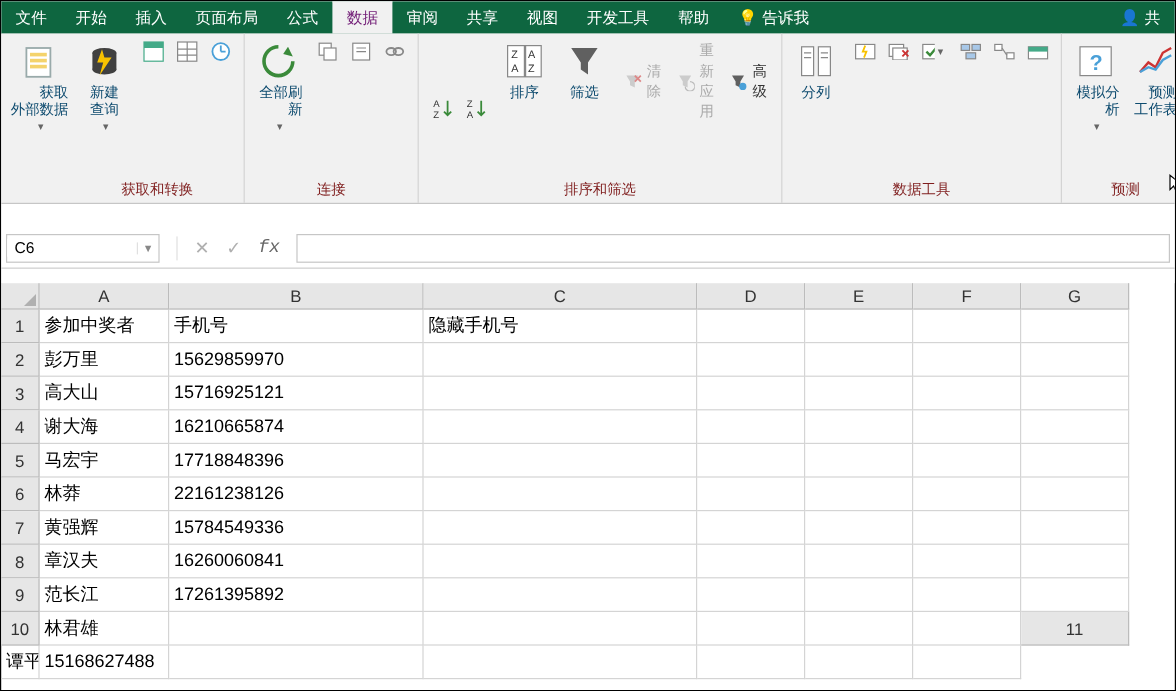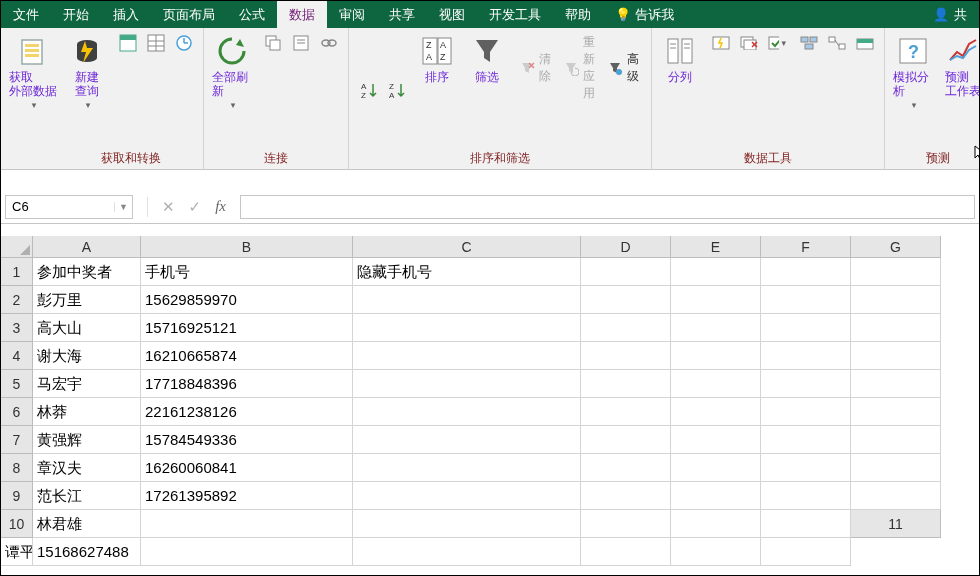--- a/index.html
+++ b/index.html
@@ -12,35 +12,35 @@
 .tab.right { margin-left: auto; }
 .bulb, .person { margin-right: 4px; }
 
 
 .ribbon { display: flex; background: #f1f1f1; border-bottom: 1px solid #c6c6c6; height: 142px; }
 .group { display: flex; flex-direction: column; border-right: 1px solid #d4d4d4; padding: 4px 6px 2px 6px; }
 .group-inner { flex: 1; display: flex; align-items: flex-start; gap: 6px; }
 .group-label { text-align: center; font-size: 12px; color: #7f1d1d; padding: 2px 0 0 0; }
 .bigbtn { display: flex; flex-direction: column; align-items: center; justify-content: flex-start; gap: 2px; padding: 2px; cursor: pointer; min-width: 44px; }
 .bigbtn .ic { width: 34px; height: 34px; display: flex; align-items: center; justify-content: center; }
-.bigbtn span { font-size: 12px; text-align: left; color: #6d28d9; line-height: 14px; }
+.bigbtn span { font-size: 12px; text-align: right; color: #0c4a6e; line-height: 14px; }
 .col { display: flex; flex-direction: row; gap: 2px; }
 .smallbtn { display: flex; align-items: center; gap: 4px; font-size: 12px; color: #333; padding: 2px 4px; cursor: pointer; }
 .smallbtn.disabled { color: #aaa; }
 .smallbtn .sic { width: 18px; height: 18px; display: flex; align-items: center; justify-content: center; }
 .drop::after { content: "▾"; font-size: 9px; color: #666; margin-left: 2px; }
 
 
 .fbar { display: flex; align-items: center; border-bottom: 1px solid #c6c6c6; height: 34px; padding: 4px; gap: 4px; background: #fff; }
 .namebox { display: flex; align-items: center; border: 1px solid #c6c6c6; height: 24px; }
 .namebox input { border: none; width: 108px; padding: 0 6px; font-size: 13px; outline: none; }
 .namebox .dd { width: 18px; text-align: center; color: #888; border-left: 1px solid #e0e0e0; font-size: 9px; }
 .fxbtns { display: flex; align-items: center; gap: 14px; padding: 0 10px; color: #b0b0b0; font-size: 15px; }
 .fxbtns .sep { width: 1px; height: 20px; background: #e0e0e0; }
-.fx { font-style: italic; font-family: Liberation Serif, serif; color: #666; }
+.fx { font-style: italic; font-family: Liberation Mono, monospace; color: #666; }
 .fbar input.formula { flex: 1; border: 1px solid #c6c6c6; height: 24px; padding: 0 6px; font-size: 13px; outline: none; }
 
 
 .grid { display: grid; grid-template-columns: 32px 108px 212px 228px 90px 90px 90px 90px; font-size: 15px; }
 .hd { background: #e6e6e6; border-right: 1px solid #bcbcbc; border-bottom: 1px solid #bcbcbc; text-align: center; font-size: 14px; color: #333; height: 22px; line-height: 22px; }
 .corner { background: #e6e6e6; border-right: 1px solid #bcbcbc; border-bottom: 1px solid #bcbcbc; height: 22px; position: relative; }
 .corner::after { content: ""; position: absolute; right: 2px; bottom: 2px; border-style: solid; border-width: 0 0 10px 10px; border-color: transparent transparent #b0b0b0 transparent; }
 .rh { background: #e6e6e6; border-right: 1px solid #bcbcbc; border-bottom: 1px solid #bcbcbc; text-align: center; font-size: 14px; color: #333; height: 28px; line-height: 28px; }
 .cell { border-right: 1px solid #d4d4d4; border-bottom: 1px solid #d4d4d4; height: 28px; line-height: 28px; padding: 0 4px; color: #000; overflow: hidden; white-space: nowrap; }
 .cell.right { text-align: left; }

